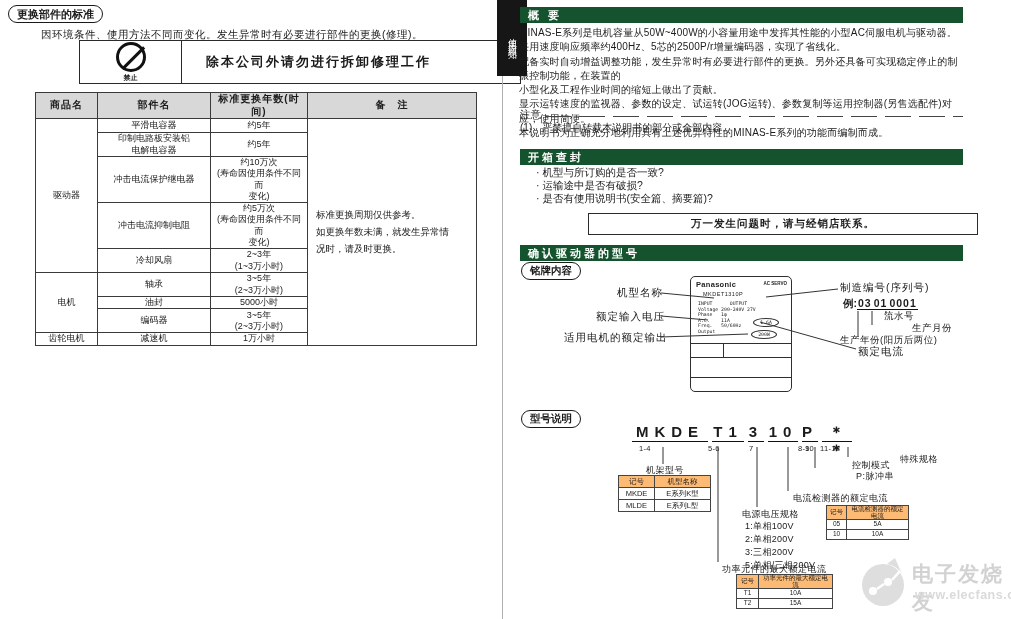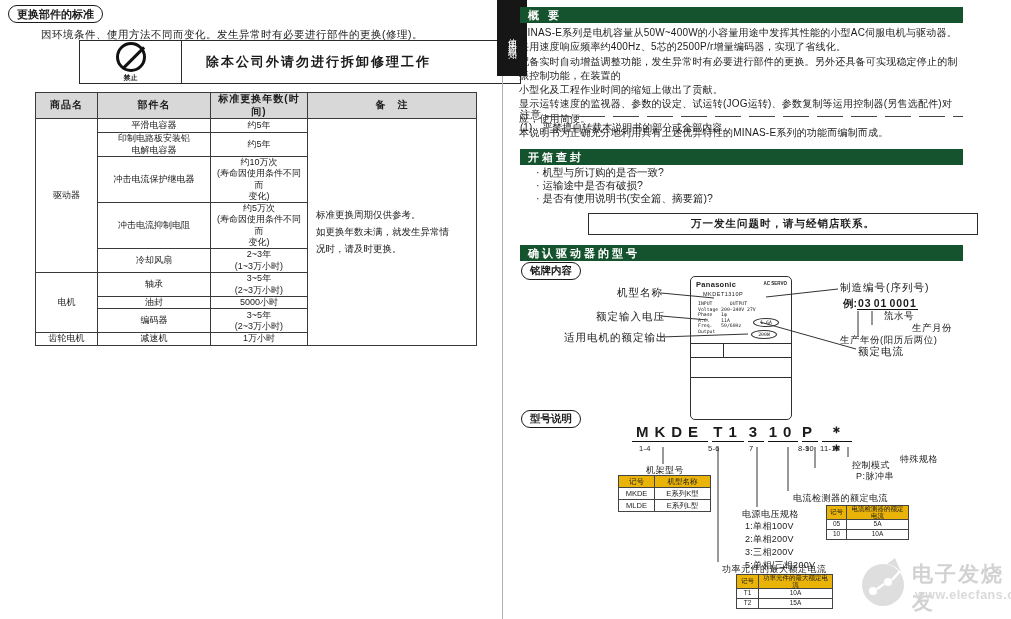--- a/index.html
+++ b/index.html
@@ -44,21 +44,21 @@
   .para { left:519px; top:26px; width:448px; font-size:10px; line-height:14.3px; letter-spacing:0.2px; }
   .notice-label { font-size:10.5px; }
   .dashline { height:1px; background:repeating-linear-gradient(90deg,#444 0 26px,transparent 26px 34px); }
   .notice-item { font-size:10px; }
   .check-list { font-size:10.5px; line-height:12.8px; }
   .contact-box { left:588px; top:213px; width:390px; height:22px; border:1.2px solid #2c2c2c;
                  display:flex; align-items:center; justify-content:center;
                  font-size:10.5px; font-weight:bold; letter-spacing:1px; }
 
   
-  .plate { left:690px; top:276px; width:102px; height:144px; border:1.3px solid #2f2f2f; border-radius:5px; background:#fff; }
+  .plate { left:690px; top:276px; width:102px; height:116px; border:1.3px solid #2f2f2f; border-radius:5px; background:#fff; }
   .plate .brand { position:absolute; left:5px; top:3px; font-size:7.5px; font-weight:bold; letter-spacing:0.3px; }
   .plate .brand-right { position:absolute; right:4px; top:4px; font-size:4.5px; font-weight:bold; }
   .plate .model { position:absolute; left:12px; top:14px; font-size:5.5px; letter-spacing:0.5px; }
   .plate .rows { position:absolute; left:7px; top:24px; font-size:4.8px; line-height:5.5px;
                  font-family:"DejaVu Sans Mono",monospace; color:#222; }
   .oval { position:absolute; border:1px solid #333; border-radius:50%; width:26px; height:9px;
           font-size:4.8px; display:flex; align-items:center; justify-content:center;
           font-family:"DejaVu Sans Mono",monospace; }
   .plate .hline { position:absolute; left:0; width:100%; height:1px; background:#2f2f2f; }
   .plate .vline { position:absolute; width:1px; background:#2f2f2f; }
@@ -69,21 +69,21 @@
   .serial u { text-decoration:none; border-bottom:1.2px solid #111; padding:0 1px; letter-spacing:1px; }
 
   
   .mgroup { top:423px; height:19px; border-bottom:1.5px solid #111; font-size:15px; font-weight:600;
             text-align:center; letter-spacing:6px; line-height:18px; }
   .mmark { top:444px; font-size:7.5px; letter-spacing:0.3px; }
   .dlabel { font-size:9px; letter-spacing:0.5px; }
   table.mini { border-collapse:collapse; background:#fff; }
   table.mini th, table.mini td { border:1px solid #444; text-align:center; padding:0 2px;
       height:12px; font-size:7.5px; font-weight:normal; line-height:1; }
-  table.mini th { background:#eab308;margin-top:44px; }
+  table.mini th { background:#fdba74;margin-top:44px; }
   table.mini.tiny th, table.mini.tiny td { font-size:6.5px; height:10px; }
   .volt-list { font-size:9px; line-height:13px; letter-spacing:0.3px; }
 
   
   .wm-name { font-size:21px; font-weight:bold; color:#d2d2d2; letter-spacing:2px; }
   .wm-url { font-size:12.5px; font-weight:bold; color:#dadada; letter-spacing:0.5px; }
 
   svg.overlay { position:absolute; left:0; top:0; pointer-events:none; }
 </style>
 </head>

